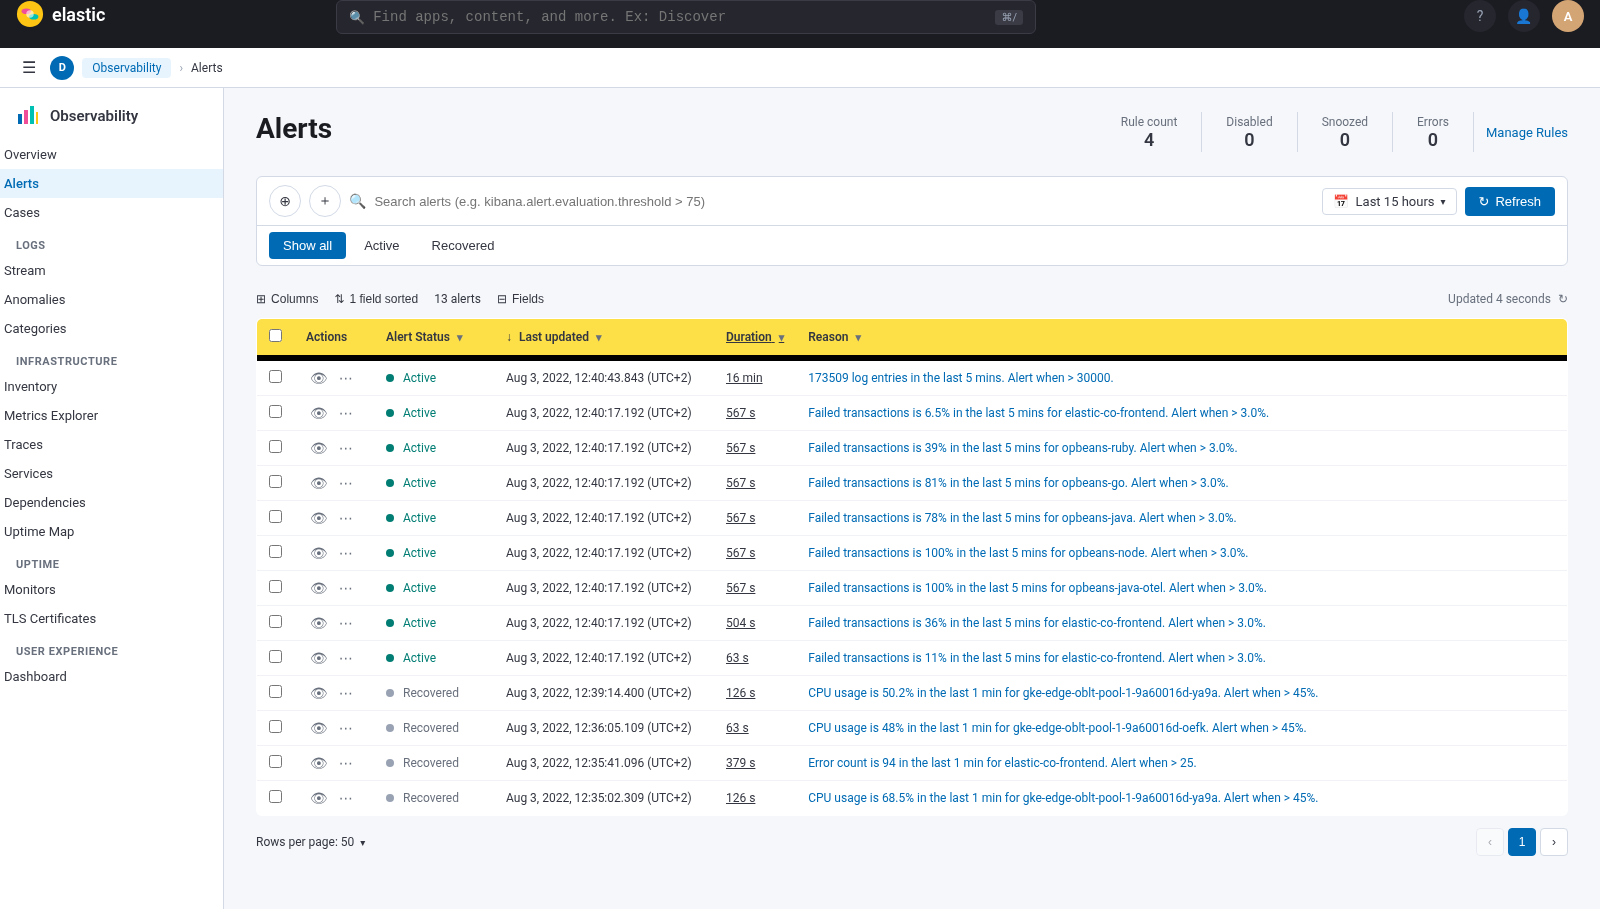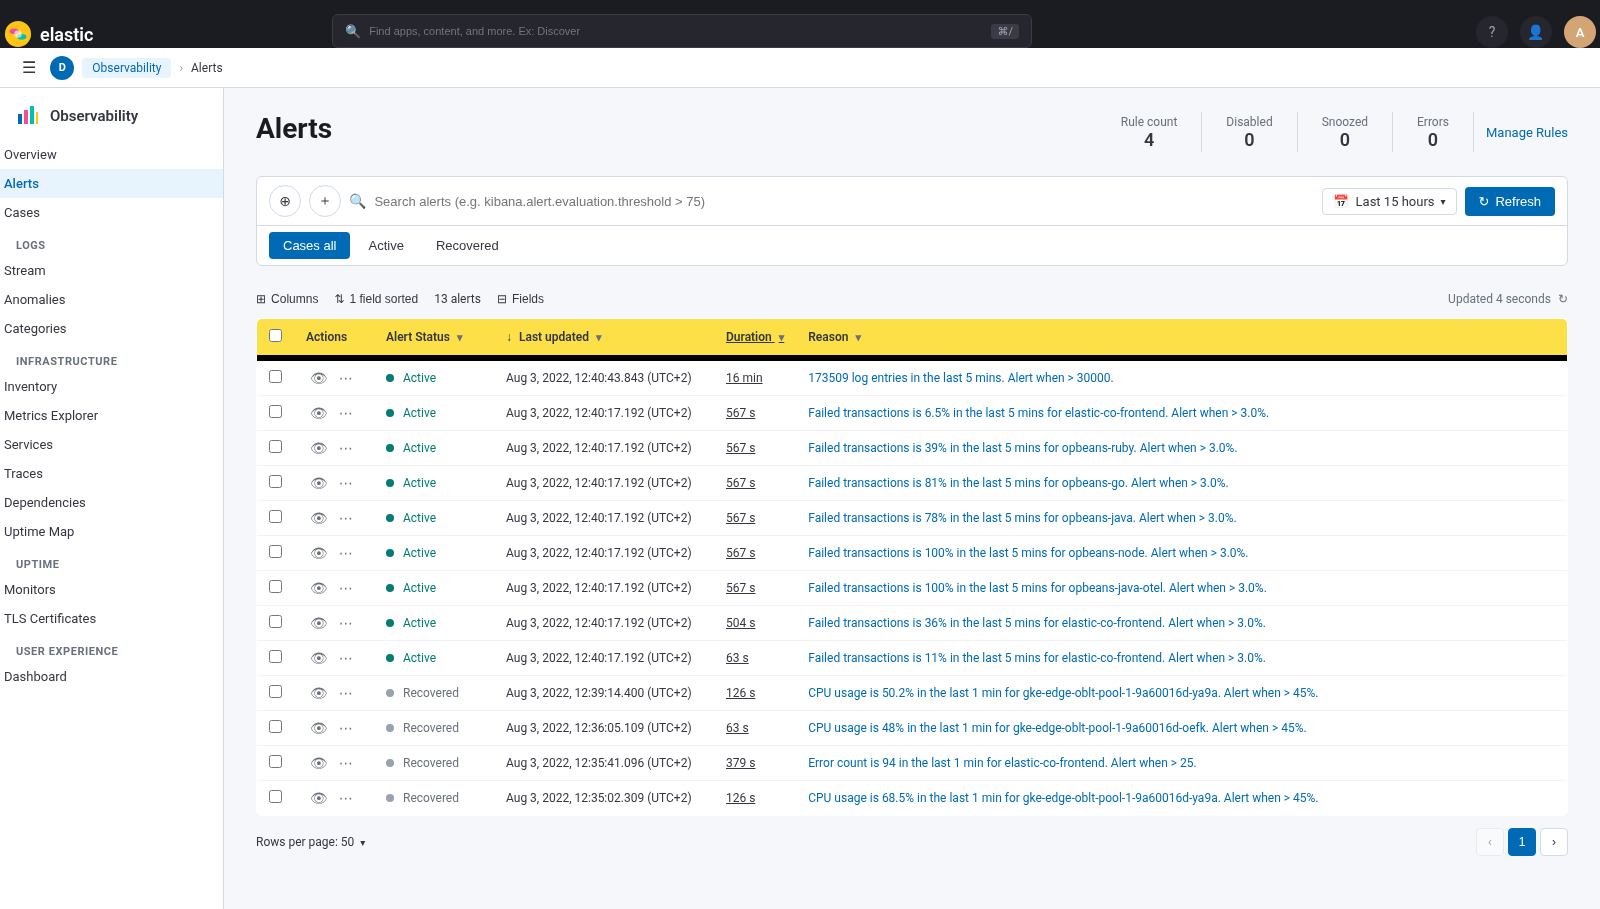--- a/index.html
+++ b/index.html
@@ -3,22 +3,22 @@
   <meta charset="utf-8">
   <style>
     * { box-sizing: border-box; margin: 0; padding: 0; }
     body { font-family: -apple-system, BlinkMacSystemFont, 'Segoe UI', Roboto, sans-serif; font-size: 13px; background: #f5f7fa; color: #343741; }
 
     
     .top-nav {
       background: #1a1c21;
       height: 48px;
       display: flex;
-      align-items: flex-end;
-      padding: 0 4px;
+      align-items: flex-start;
+      padding: 0 16px;
       gap: 12px;
     }
     .top-nav-logo {
       display: flex;
       align-items: center;
       gap: 8px;
       color: white;
       font-size: 18px;
       font-weight: 600;
       min-width: 100px;
@@ -39,22 +39,23 @@
       padding: 0 12px;
       gap: 8px;
       height: 34px;
       color: #98a2b3;
     }
     .search-bar input {
       background: transparent;
       border: none;
       outline: none;
       color: #f0abfc;
-      font-size: 11px;
+      font-size: 14px;
       flex: 1;
+      font-family: Liberation Mono, monospace;
     }
     .search-kbd {
       background: #3a3b45;
       border-radius: 3px;
       padding: 1px 6px;
       font-size: 11px;
       color: #98a2b3;
     }
     .top-nav-right {
       display: flex;
@@ -514,24 +515,24 @@
 
     <div class="sidebar-section-label">Infrastructure</div>
     <div class="sidebar-nav-item">
         <span>Inventory</span>
       </div>
     <div class="sidebar-nav-item">
         <span>Metrics Explorer</span>
       </div>
 
     <div class="sidebar-nav-item">
+        <span>Traces</span>
+      </div>
+    <div class="sidebar-nav-item">
         <span>Services</span>
-      </div>
-    <div class="sidebar-nav-item">
-        <span>Traces</span>
       </div>
     <div class="sidebar-nav-item">
         <span>Dependencies</span>
       </div>
     <div class="sidebar-nav-item">
         <span>Uptime Map</span>
       </div>
 
     <div class="sidebar-section-label">Uptime</div>
     <div class="sidebar-nav-item">
@@ -594,21 +595,21 @@
           <span>📅</span>
           <span>Last 15 hours</span>
           <span style="font-size:10px">▾</span>
         </div>
         <button class="refresh-btn">
           <span>↻</span>
           <span>Refresh</span>
         </button>
       </div>
       <div class="filter-row2">
-        <button class="tab-btn active">Cases all</button>
+        <button class="tab-btn active">Show all</button>
         <button class="tab-btn inactive">Active</button>
         <button class="tab-btn inactive">Recovered</button>
       </div>
     </div>
 
     <div class="table-controls">
       <div class="table-controls-left">
         <button class="ctrl-btn">
           <span>⊞</span>
           <span>Columns</span>

